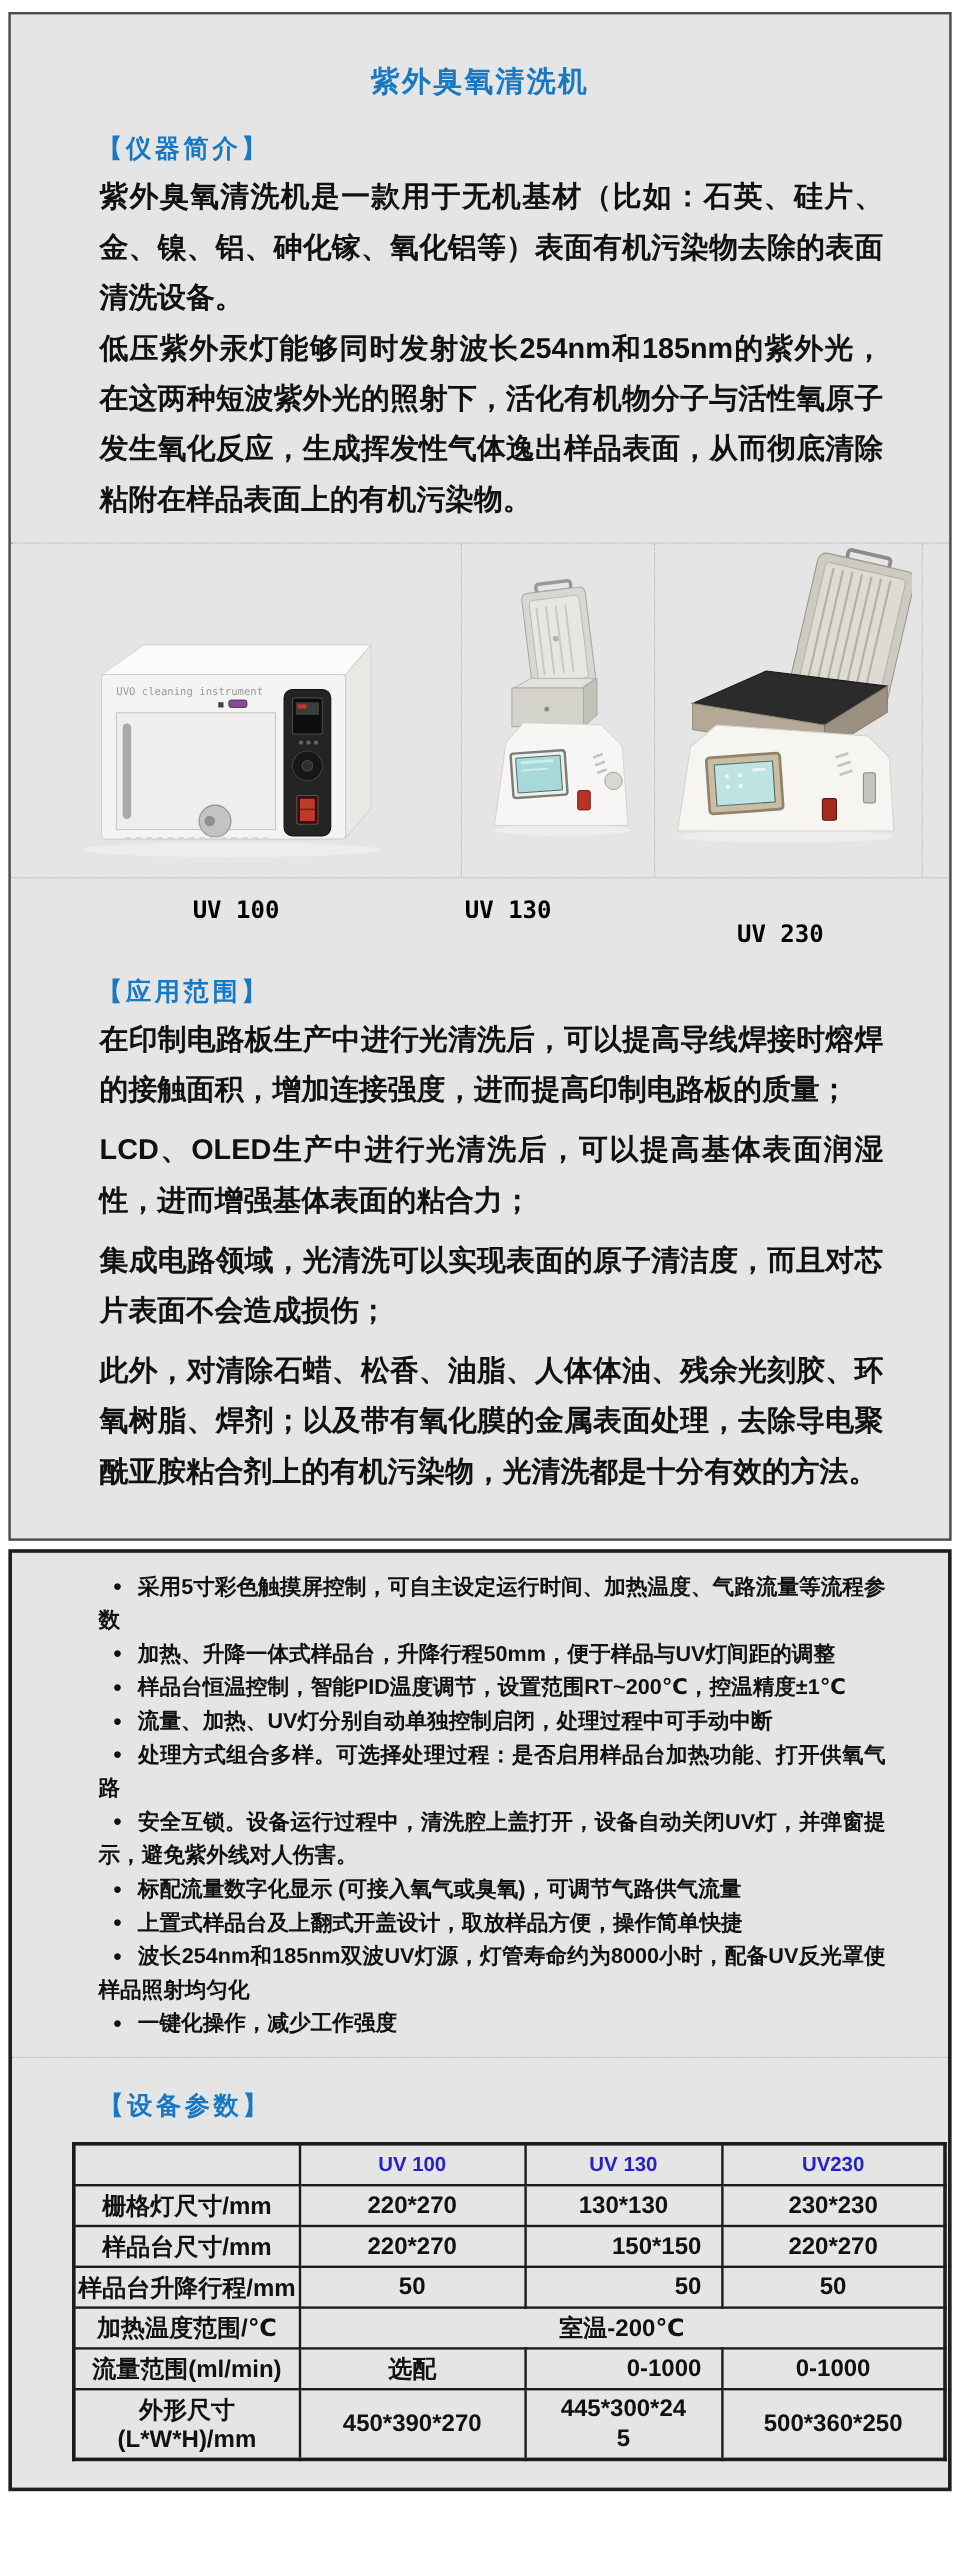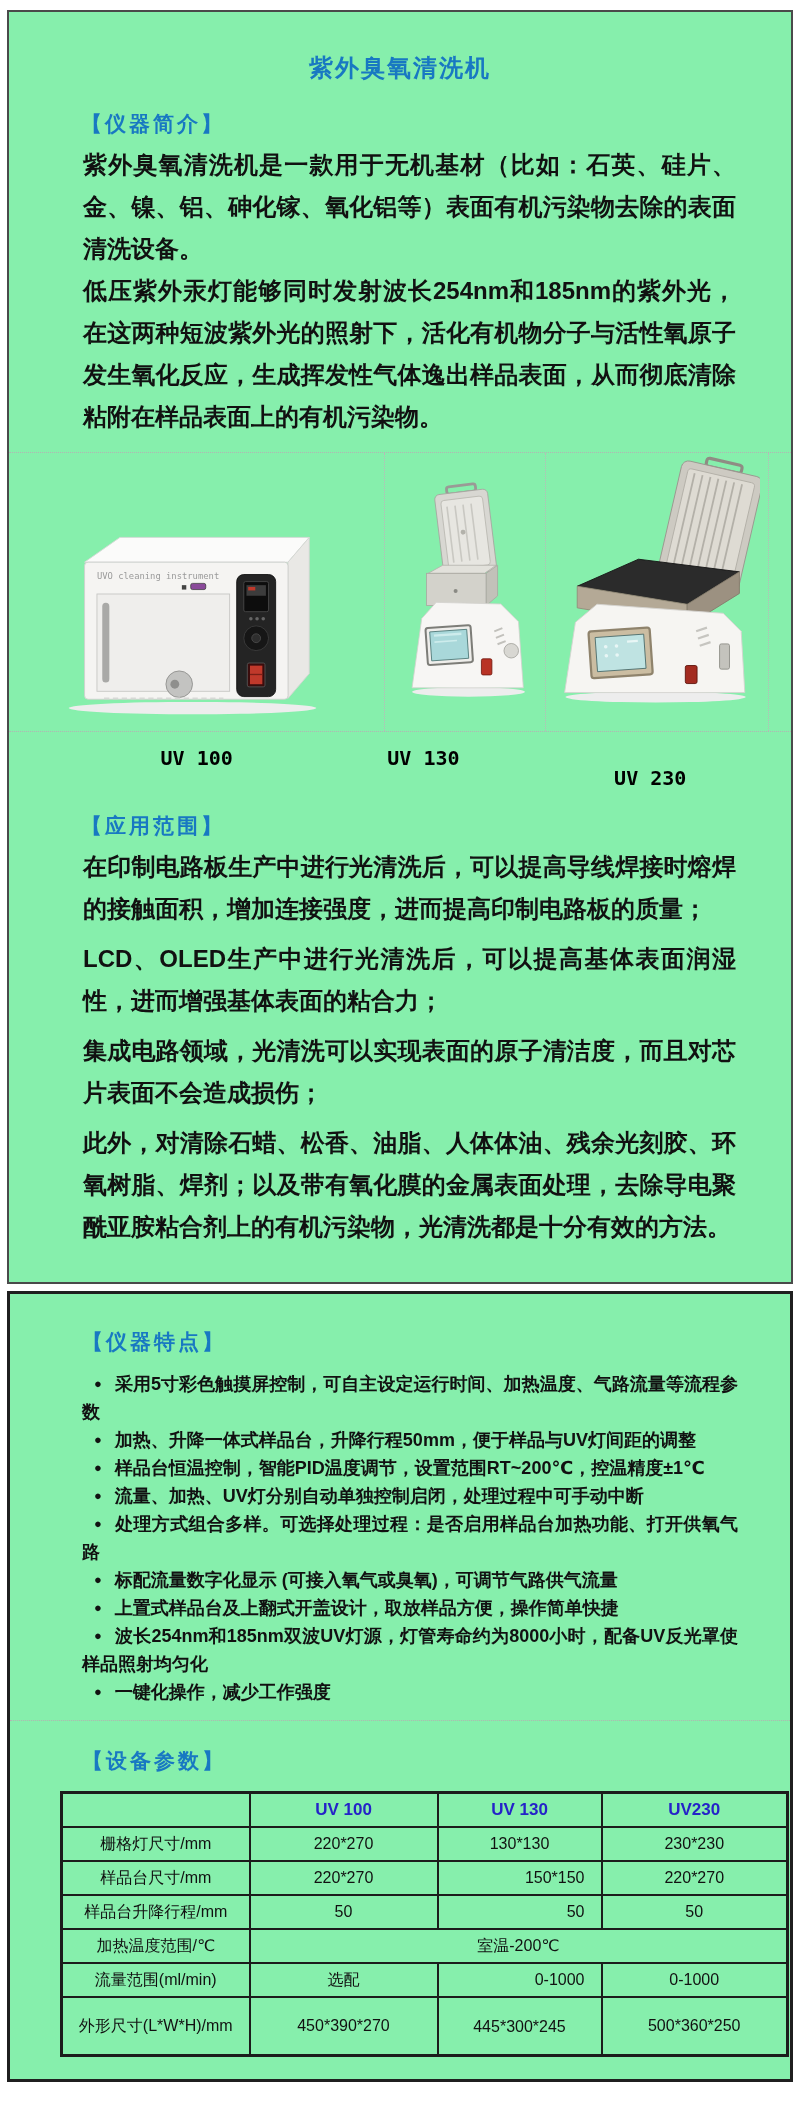--- a/index.html
+++ b/index.html
@@ -4,21 +4,21 @@
 <style>
   html,body { margin:0; padding:0; background:#ffffff; }
   body {
     width:800px;
     font-family:"Liberation Sans","DejaVu Sans",sans-serif;
     color:#111;
   }
   .page-box {
     margin:10px 7px 0 7px;
     border:2px solid #4a4a4a;
-    background:#86efac;
+    background:#e5e5e5;
   }
   .page-box.second { border:3px solid #1f1f1f; margin-top:7px; margin-bottom:2px; }
 
   .doc-title {
     text-align:center;
     color:#1878c2;
     font-size:24px;
     font-weight:bold;
     letter-spacing:2px;
     margin:40px 0 0 0;
@@ -81,22 +81,22 @@
     border-collapse:collapse;
     width:726px;
     margin:16px 8px 22px 50px;
     table-layout:fixed;
     border:3px solid #1c1c1c;
   }
   .param-table td {
     border:2px solid #1c1c1c;
     height:30px;
     text-align:center;
-    font-size:16px;
-    font-weight:400;
+    font-size:20px;
+    font-weight:700;
     padding:1px 2px;
     overflow:hidden;
   }
   .param-table tr:first-child td { color:#2522c8; font-weight:bold; font-size:17px; }
   
   .param-table tr:nth-child(3) td:nth-child(3),
   .param-table tr:nth-child(4) td:nth-child(3),
   .param-table tr:nth-child(6) td:nth-child(3),
   .param-table tr:nth-child(8) td:nth-child(3) { text-align:right; padding-right:16px; }
   .param-table tr:nth-child(7) td { height:54px; }
@@ -223,28 +223,28 @@
   <p class="body-par app-par">在印制电路板生产中进行光清洗后，可以提高导线焊接时熔焊的接触面积，增加连接强度，进而提高印制电路板的质量；</p>
   <p class="body-par app-par">LCD、OLED生产中进行光清洗后，可以提高基体表面润湿性，进而增强基体表面的粘合力；</p>
   <p class="body-par app-par">集成电路领域，光清洗可以实现表面的原子清洁度，而且对芯片表面不会造成损伤；</p>
   <p class="body-par app-par">此外，对清除石蜡、松香、油脂、人体体油、残余光刻胶、环氧树脂、焊剂；以及带有氧化膜的金属表面处理，去除导电聚酰亚胺粘合剂上的有机污染物，光清洗都是十分有效的方法。</p>
 
   <div class="box1-bottom-pad"></div>
 </div>
 
 <div class="page-box second">
 
-  <div class="section-header" style="margin-top:34px;">【仪器特点】</div>
 
   <div class="features-wrap">
       <p class="feature"><span class="glyph">●</span><span>采用5寸彩色触摸屏控制，可自主设定运行时间、加热温度、气路流量等流程参数</span></p>
       <p class="feature"><span class="glyph">●</span><span>加热、升降一体式样品台，升降行程50mm，便于样品与UV灯间距的调整</span></p>
       <p class="feature"><span class="glyph">●</span><span>样品台恒温控制，智能PID温度调节，设置范围RT~200℃，控温精度±1℃</span></p>
       <p class="feature"><span class="glyph">●</span><span>流量、加热、UV灯分别自动单独控制启闭，处理过程中可手动中断</span></p>
       <p class="feature"><span class="glyph">●</span><span>处理方式组合多样。可选择处理过程：是否启用样品台加热功能、打开供氧气路</span></p>
+      <p class="feature"><span class="glyph">●</span><span>安全互锁。设备运行过程中，清洗腔上盖打开，设备自动关闭UV灯，并弹窗提示，避免紫外线对人伤害。</span></p>
       <p class="feature"><span class="glyph">●</span><span>标配流量数字化显示 (可接入氧气或臭氧)，可调节气路供气流量</span></p>
       <p class="feature"><span class="glyph">●</span><span>上置式样品台及上翻式开盖设计，取放样品方便，操作简单快捷</span></p>
       <p class="feature"><span class="glyph">●</span><span>波长254nm和185nm双波UV灯源，灯管寿命约为8000小时，配备UV反光罩使样品照射均匀化</span></p>
       <p class="feature"><span class="glyph">●</span><span>一键化操作，减少工作强度</span></p>
     </div>
 
   <div class="dotted-sep"></div>
 
   <div class="section-header params-header">【设备参数】</div>
 

